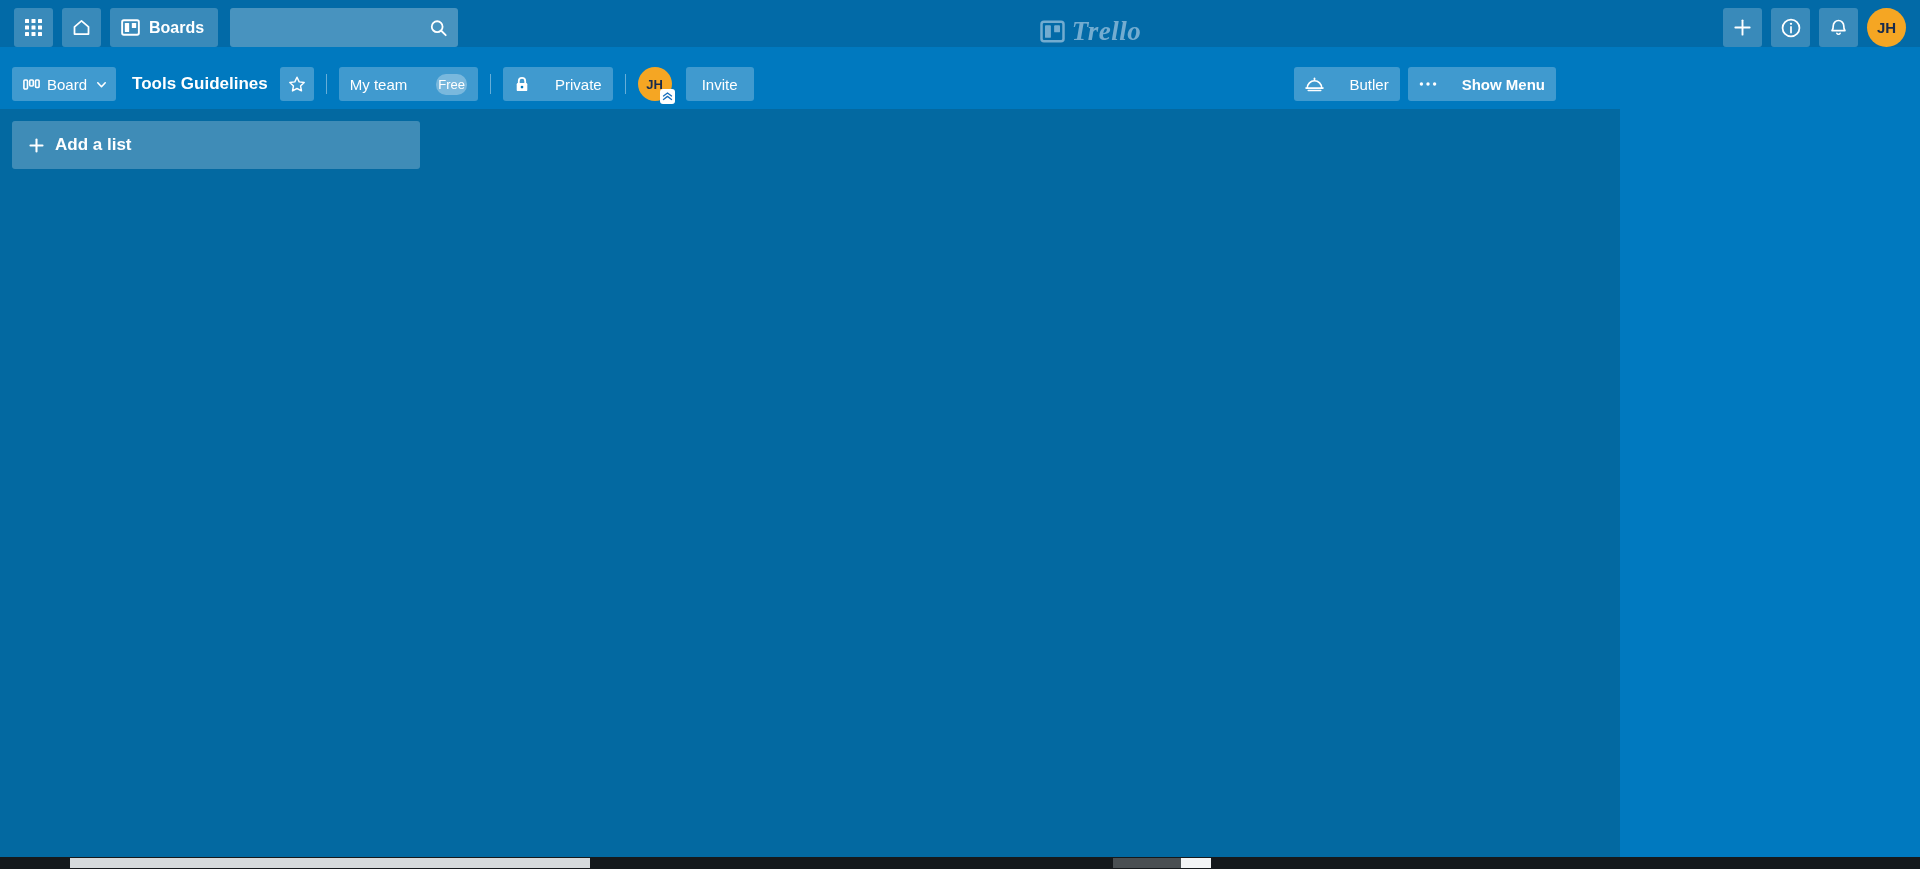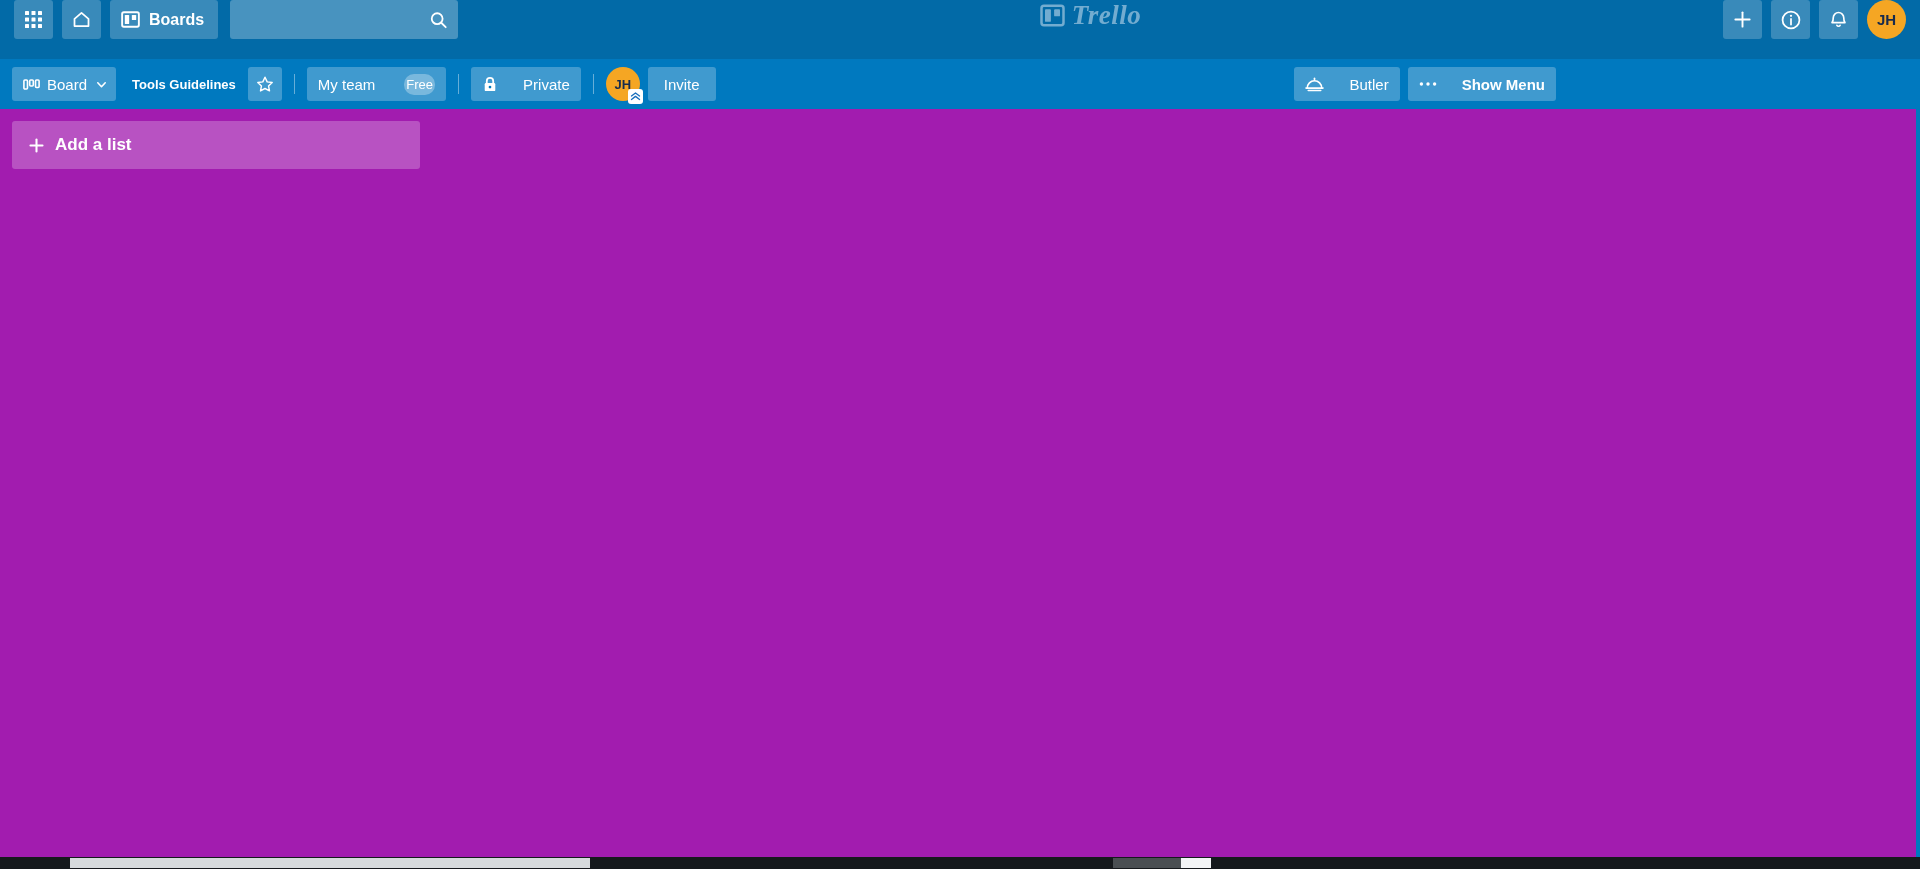--- a/index.html
+++ b/index.html
@@ -14,24 +14,24 @@
   body {
     background: #0079bf;
     position: relative;
   }
 
   
   #top-bar {
     position: absolute;
     top: 0; left: 0;
     width: 1920px;
-    height: 59px;
+    height: 47px;
     background: #026aa7;
     display: flex;
-    align-items: flex-start;
+    align-items: flex-end;
     padding: 0 10px;
   }
 
   .tb-btn {
     height: 39px;
     border-radius: 3px;
     background: rgba(255,255,255,0.22);
     display: flex;
     align-items: center;
     justify-content: center;
@@ -139,21 +139,21 @@
     padding: 0 11px;
     gap: 25px;
     flex: none;
   }
 
   #board-view-button { margin-left: 0; gap: 7px; padding-right: 8px; }
   #board-view-chevron { margin-left: 1px; }
 
   #board-title {
     color: #fff;
-    font-size: 13px;
+    font-size: 17px;
     font-weight: bold;
     margin-left: 16px;
     margin-right: 12px;
     white-space: nowrap;
     flex: none;
   }
 
   #star-button { width: 34px; padding: 0; justify-content: center; }
 
   .bh-divider {
@@ -193,36 +193,36 @@
     position: absolute;
     right: -3px; bottom: -3px;
     width: 15px; height: 15px;
     border-radius: 3px;
     background: #ffffff;
     display: flex;
     align-items: center;
     justify-content: center;
   }
 
-  #invite-button { margin-left: 8px; padding: 8px 16px; }
+  #invite-button { margin-left: 14px; padding: 8px 16px; }
 
   #board-header-spacer { flex: 1 1 auto; }
 
   #butler-button { margin-right: 8px; }
   #show-menu-button { margin-right: 20px; font-weight: bold; }
 
   #dots-icon { letter-spacing: 1.5px; font-size: 15px; line-height: 1; }
 
   
   #board-canvas {
     position: absolute;
     top: 109px; left: 0;
-    width: 1916px;
+    width: 1620px;
     height: 748px;
-    background: #a21caf;
+    background: #0369a1;
     padding: 12px 0 0 12px;
   }
 
   #add-list-button {
     width: 408px;
     height: 48px;
     border-radius: 3px;
     background: rgba(255,255,255,0.24);
     display: flex;
     align-items: center;

